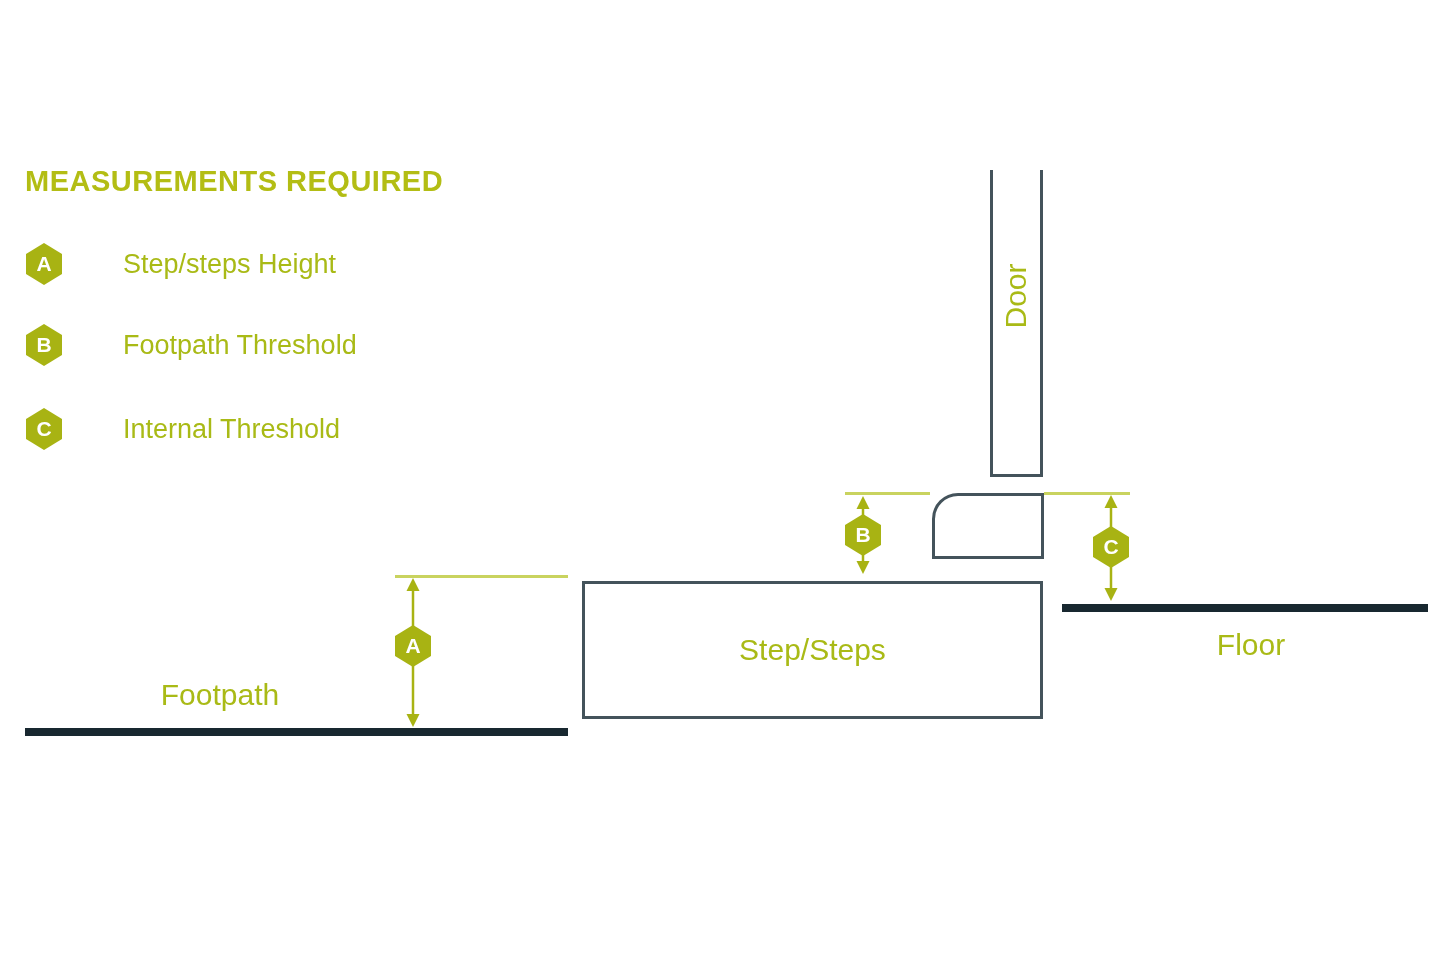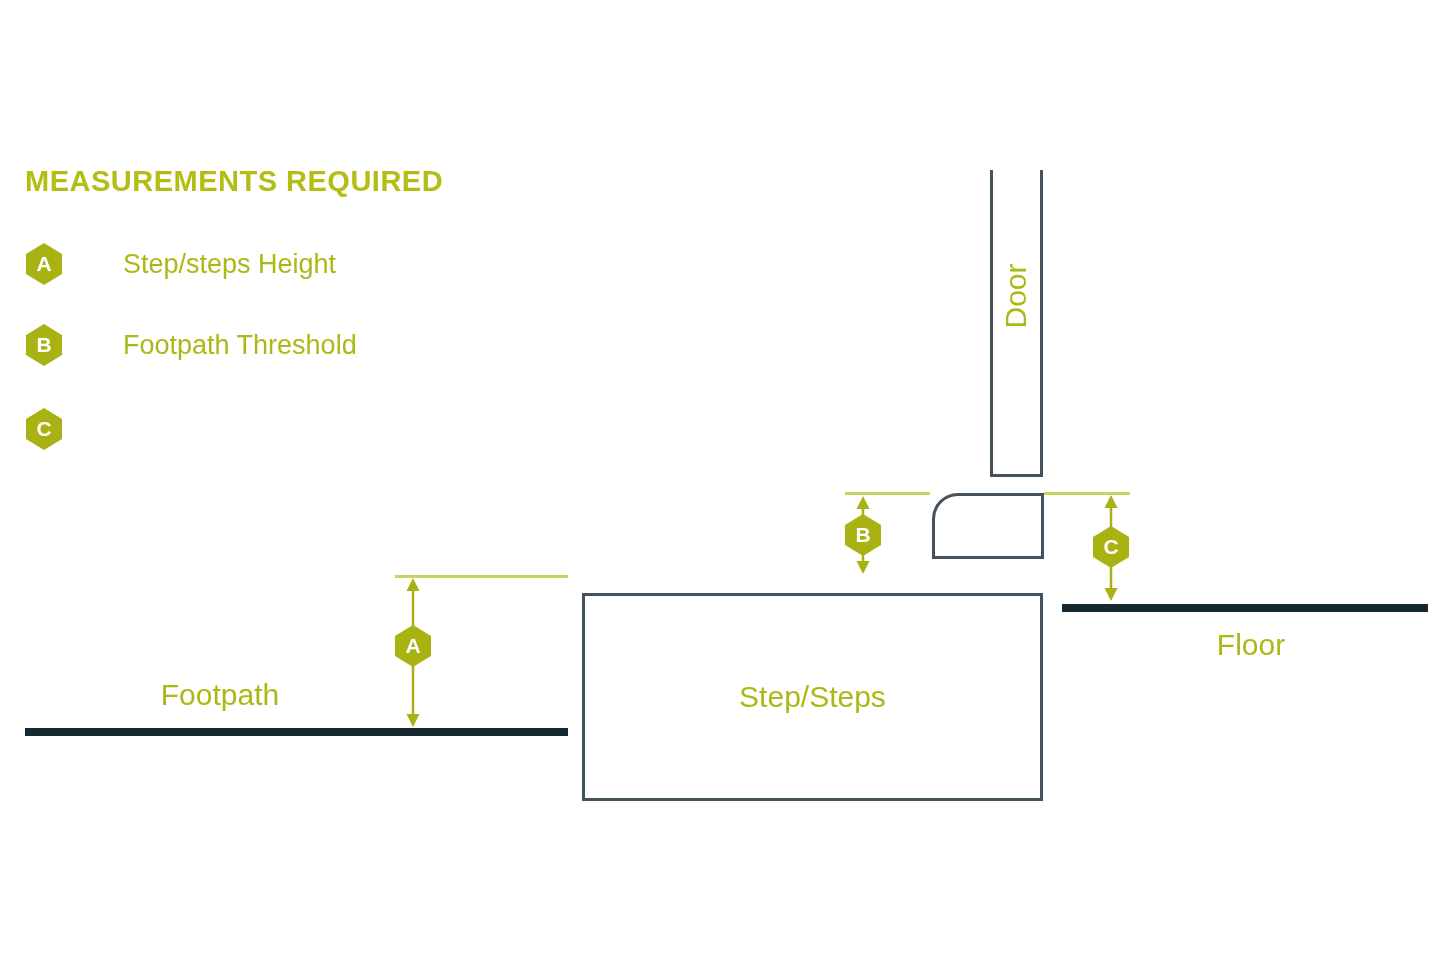--- a/index.html
+++ b/index.html
@@ -83,22 +83,22 @@
   .threshold{
     position:absolute;
     left:932px; top:493px;
     width:112px; height:66px;
     border:3px solid var(--outline);
     border-top-left-radius:26px;
     background:var(--bg);
   }
   .step{
     position:absolute;
-    left:582px; top:593px;
-    width:461px; height:208px;
+    left:582px; top:581px;
+    width:461px; height:138px;
     border:3px solid var(--outline);
     background:var(--bg);
     display:flex;align-items:center;justify-content:center;
   }
   .step-label{
     font-size:30px;
     color:var(--lime-text);
   }
   .ground{
     position:absolute;
@@ -152,20 +152,21 @@
   <div class="legend-row r0">
     <div class="hex">A</div>
     <div class="legend-label">Step/steps Height</div>
   </div>
   <div class="legend-row r1">
     <div class="hex">B</div>
     <div class="legend-label">Footpath Threshold</div>
   </div>
   <div class="legend-row r2">
     <div class="hex">C</div>
+    <div class="legend-label">Internal Threshold</div>
   </div>
 
   <div class="door"></div>
   <div class="door-label">Door</div>
 
   <div class="threshold"></div>
 
   <div class="step">
     <div class="step-label">Step/Steps</div>
   </div>

